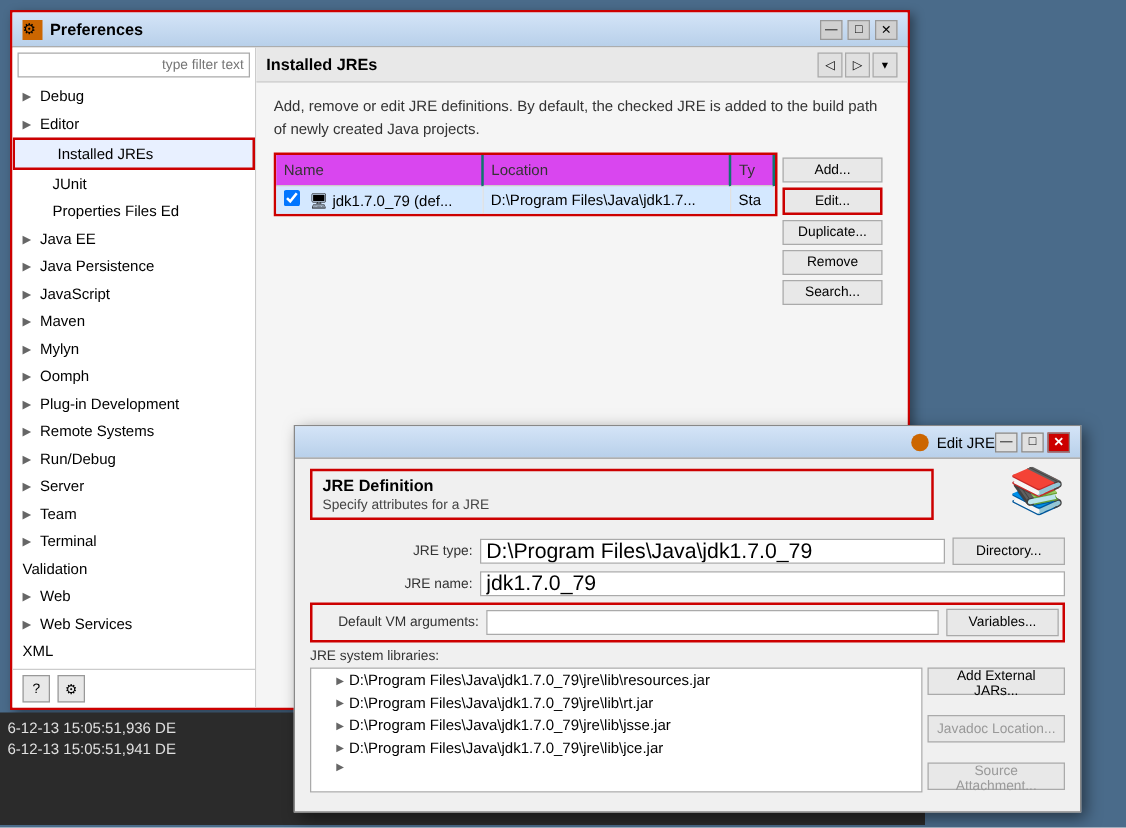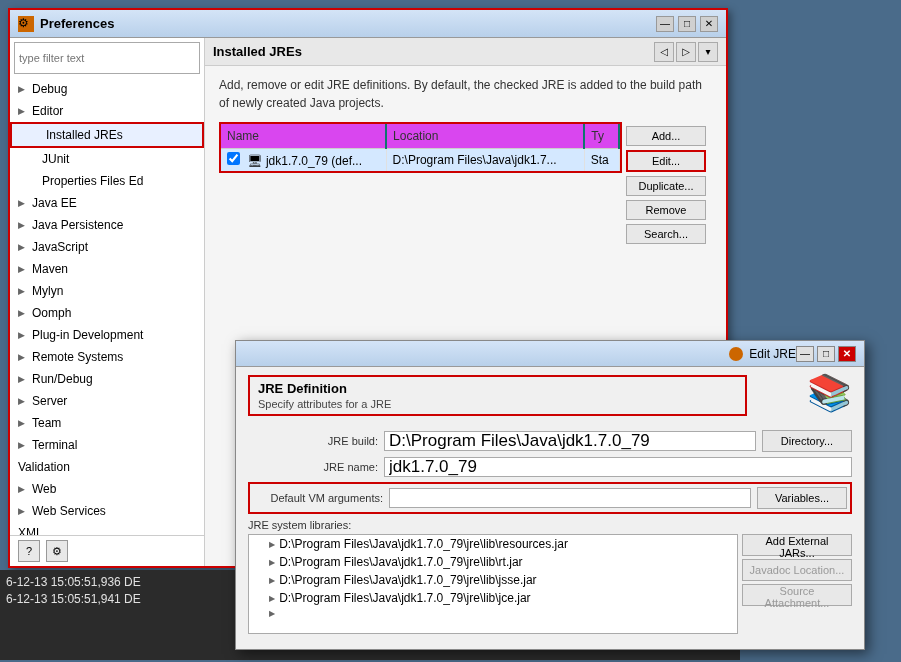--- a/index.html
+++ b/index.html
@@ -72,21 +72,22 @@
       flex-direction: column;
       overflow: hidden;
     }
     .filter-input {
       margin: 4px;
       padding: 2px 4px;
       border: 1px solid #aaa;
       background: #fff;
       color: #888;
       font-size: 11px;
-      height: 32px;
+      height: 20px;
+      text-align: right;
     }
     .sidebar-tree {
       flex: 1;
       overflow-y: auto;
       overflow-x: hidden;
     }
     .tree-item {
       padding: 2px 4px 2px 8px;
       cursor: pointer;
       display: flex;
@@ -349,21 +350,21 @@
       align-items: center;
       gap: 4px;
       font-size: 10px;
       cursor: pointer;
       white-space: nowrap;
     }
     .lib-item .arrow { font-size: 8px; color: #666; }
     .lib-buttons {
       display: flex;
       flex-direction: column;
-      gap: 3px;
+      gap: 16px;
     }
     .lib-btn {
       width: 110px;
       height: 22px;
       background: #e8e8e8;
       border: 1px solid #aaa;
       cursor: pointer;
       font-size: 11px;
       text-align: center;
       padding: 0 4px;
@@ -569,21 +570,21 @@
   <div class="dialog-content">
     <div style="display:flex; justify-content:space-between; align-items:flex-start; margin-bottom:8px;">
       <div class="dialog-heading-box" style="flex:1; margin-right:60px;">
         <div class="dialog-heading">JRE Definition</div>
         <div class="dialog-subheading">Specify attributes for a JRE</div>
       </div>
       <div style="font-size:36px; line-height:1; flex-shrink:0;">📚</div>
     </div>
 
     <div class="form-row">
-      <span class="form-label">JRE build:</span>
+      <span class="form-label">JRE type:</span>
       <input class="form-input" type="text" value="D:\Program Files\Java\jdk1.7.0_79" style="">
       <button class="form-btn">Directory...</button>
     </div>
 
     <div class="form-row">
       <span class="form-label">JRE name:</span>
       <input class="form-input" type="text" value="jdk1.7.0_79" style="">
     </div>
 
     <div class="form-row" style="border: 2px solid #cc0000; padding: 3px; margin-bottom: 5px;">

